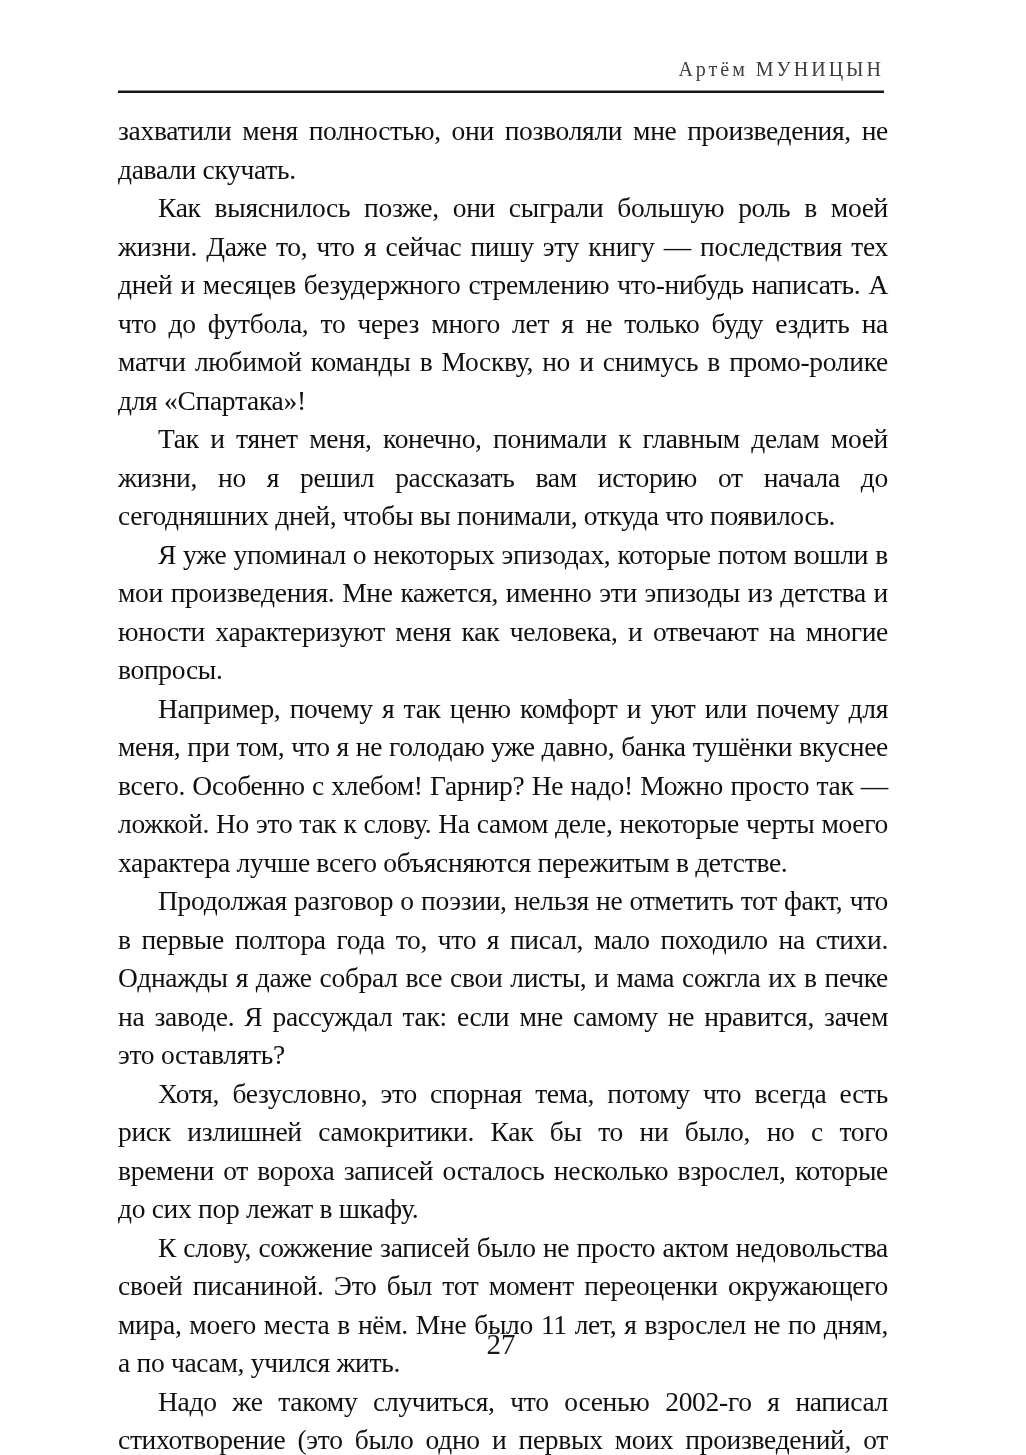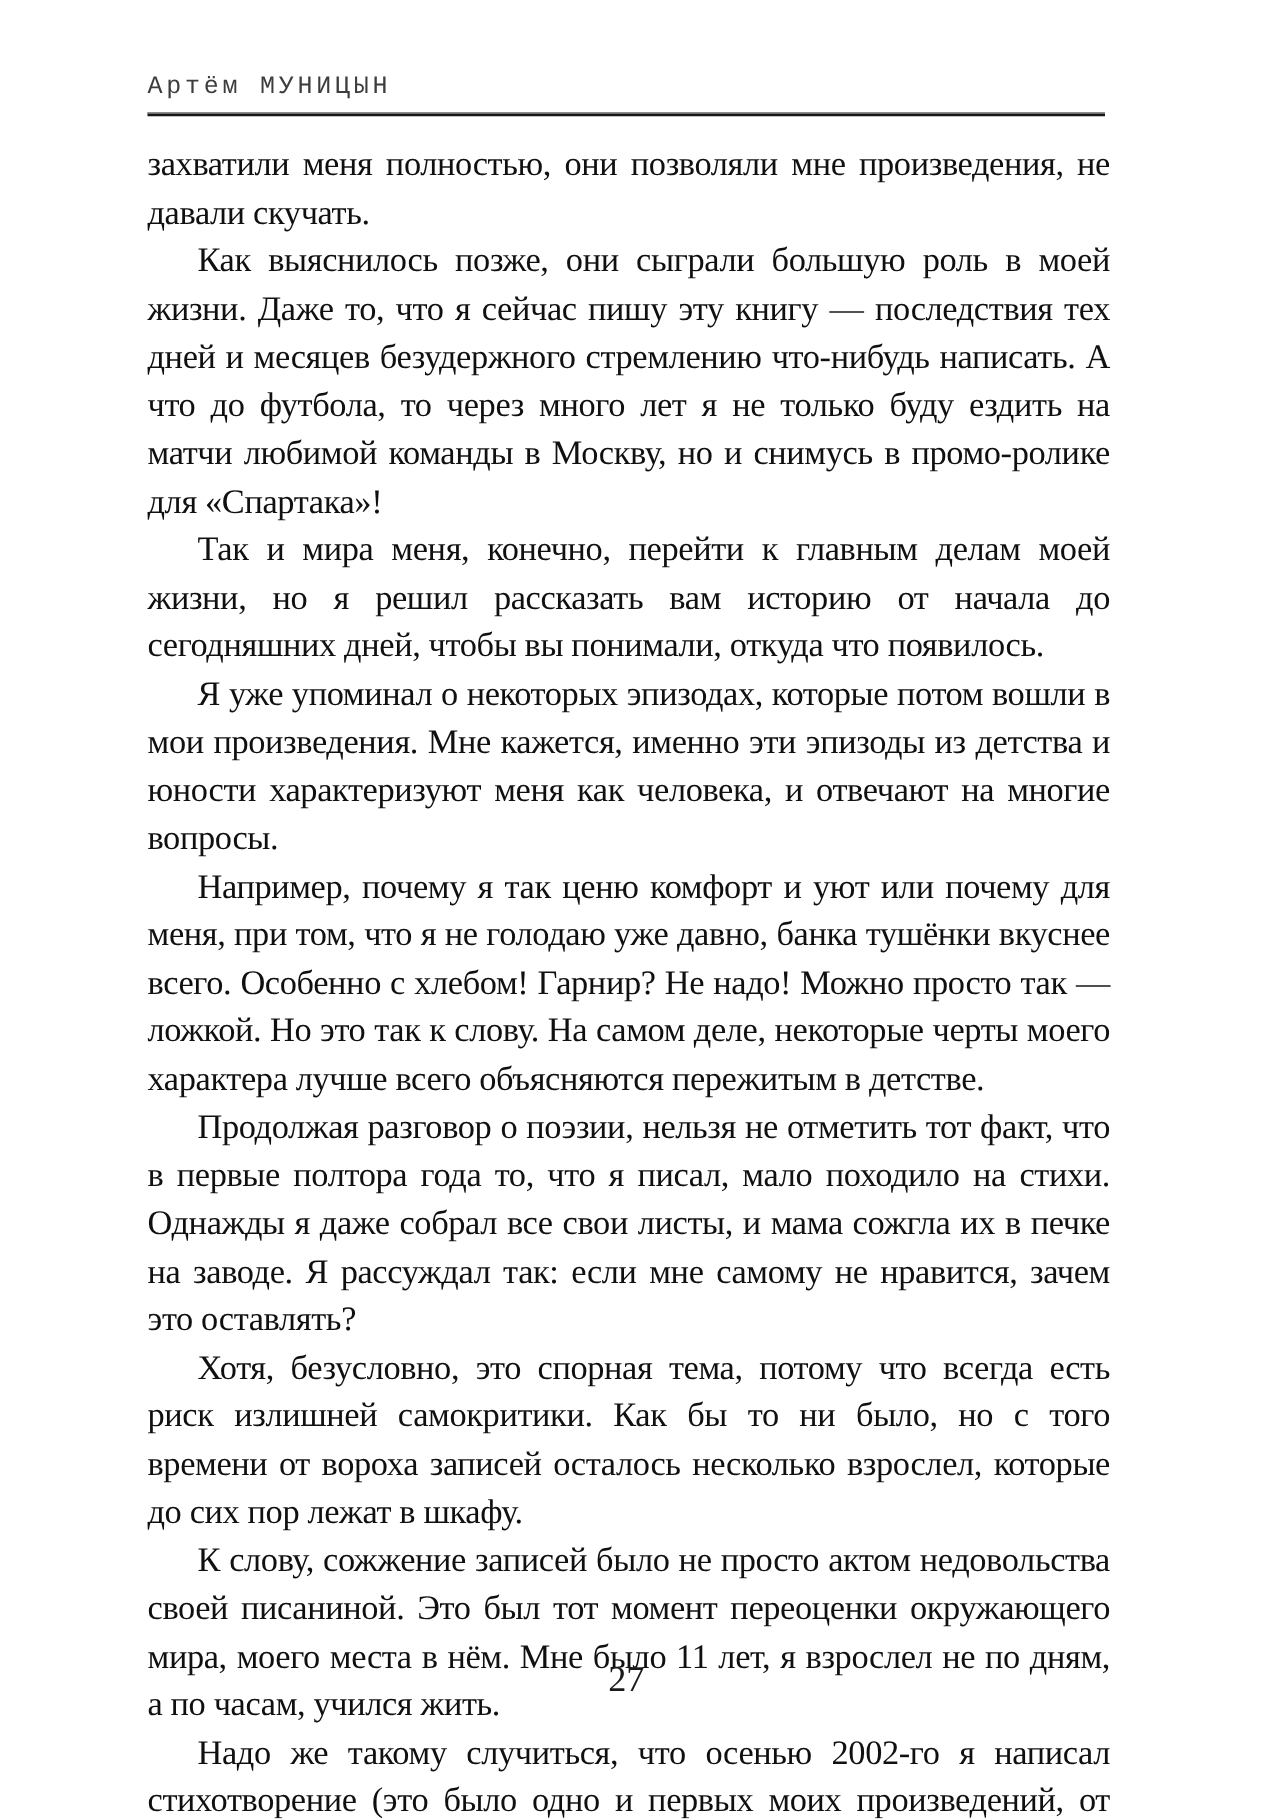--- a/index.html
+++ b/index.html
@@ -14,22 +14,22 @@
     background: #ffffff;
     overflow: hidden;
   }
   .running-header {
     position: absolute;
     top: 58px;
     left: 118px;
     width: 766px;
   }
   .running-title {
-    text-align: left;
-    font-family: Liberation Mono, monospace;
+    text-align: right;
+    font-family: Liberation Serif, serif;
     font-size: 20px;
     letter-spacing: 3px;
     color: #3d3d3d;
     font-weight: 400;
     margin-bottom: 9px;
   }
   .header-rule {
     height: 2px;
     background: #161616;
     border-top: 1px solid #8d8d8d;
@@ -72,21 +72,21 @@
 <div class="page">
 
   <header class="running-header">
     <div class="running-title">Артём МУНИЦЫН</div>
     <div class="header-rule"></div>
   </header>
 
   <main class="page-body">
     <p class="continuation">захватили меня полностью, они позволяли мне произведения, не давали скучать.</p>
     <p>Как выяснилось позже, они сыграли большую роль в моей жизни. Даже то, что я сейчас пишу эту книгу — последствия тех дней и месяцев безудержного стремлению что-нибудь написать. А что до футбола, то через много лет я не только буду ездить на матчи любимой команды в Москву, но и снимусь в промо-ролике для «Спартака»!</p>
-    <p>Так и мира меня, конечно, перейти к главным делам моей жизни, но я решил рассказать вам историю от начала до сегодняшних дней, чтобы вы понимали, откуда что появилось.</p>
+    <p>Так и тянет меня, конечно, понимали к главным делам моей жизни, но я решил рассказать вам историю от начала до сегодняшних дней, чтобы вы понимали, откуда что появилось.</p>
     <p>Я уже упоминал о некоторых эпизодах, которые потом вошли в мои произведения. Мне кажется, именно эти эпизоды из детства и юности характеризуют меня как человека, и отвечают на многие вопросы.</p>
     <p>Например, почему я так ценю комфорт и уют или почему для меня, при том, что я не голодаю уже давно, банка тушёнки вкуснее всего. Особенно с хлебом! Гарнир? Не надо! Можно просто так — ложкой. Но это так к слову. На самом деле, некоторые черты моего характера лучше всего объясняются пережитым в детстве.</p>
     <p>Продолжая разговор о поэзии, нельзя не отметить тот факт, что в первые полтора года то, что я писал, мало походило на стихи. Однажды я даже собрал все свои листы, и мама сожгла их в печке на заводе. Я рассуждал так: если мне самому не нравится, зачем это оставлять?</p>
     <p>Хотя, безусловно, это спорная тема, потому что всегда есть риск излишней самокритики. Как бы то ни было, но с того времени от вороха записей осталось несколько взрослел, которые до сих пор лежат в шкафу.</p>
     <p>К слову, сожжение записей было не просто актом недовольства своей писаниной. Это был тот момент переоценки окружающего мира, моего места в нём. Мне было 11 лет, я взрослел не по дням, а по часам, учился жить.</p>
     <p>Надо же такому случиться, что осенью 2002-го я написал стихотворение (это было одно и первых моих произведений, от которого мне не хотелось открещиваться), и именно оно через полгода попало на страницы местной газеты.</p>
   </main>
 
   <footer class="page-footer">
     <div class="page-number">27</div>

